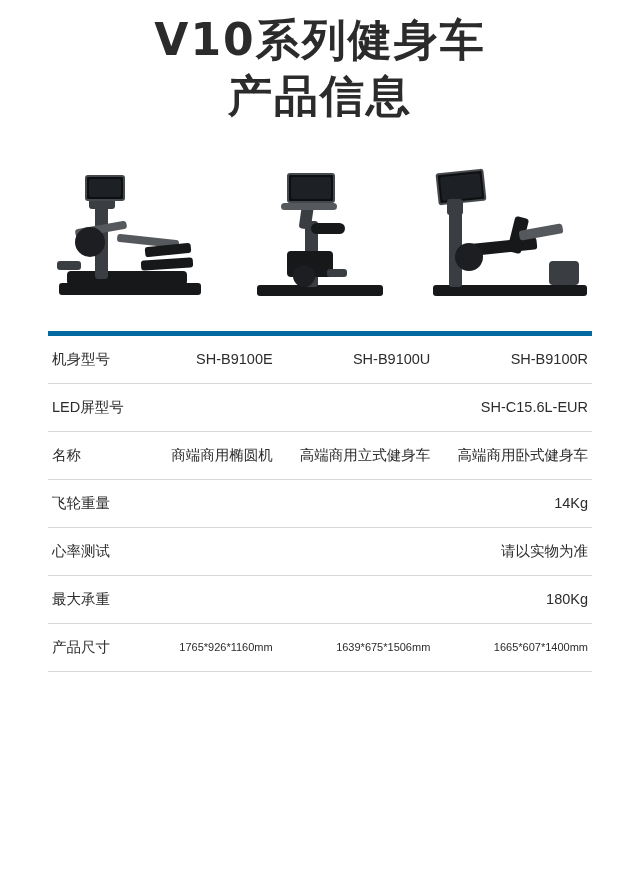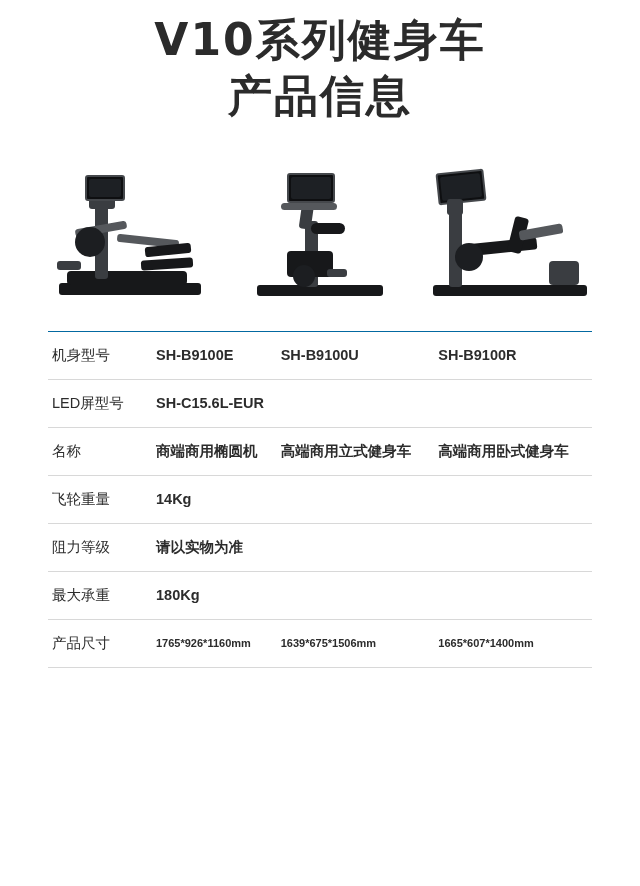--- a/index.html
+++ b/index.html
@@ -92,35 +92,34 @@
   table.specs {
     width: 100%;
     border-collapse: collapse;
     font-size: 14.5px;
     color: #2c2c2c;
   }
   table.specs tr {
     border-bottom: 1px solid #d8d8d8;
   }
   table.specs tr:first-child {
-    border-top: 1px solid #0369a1;
+    border-top: 5px solid #0369a1;
   }
   table.specs td {
     padding: 14px 4px;
     vertical-align: middle;
   }
   td.label {
     width: 96px;
     white-space: nowrap;
     text-align: left;
   }
   td.val {
-    text-align: left;
+    text-align: right;
     white-space: nowrap;
-    font-weight: bold;
   }
   .size-row td.val {
     font-size: 11px;
   }
   .note {
     padding: 12px 30px 0 0;
     text-align: right;
     font-size: 12.5px;
     color: #4a4a4a;
   }
@@ -206,21 +205,21 @@
           <td class="label">名称</td>
           <td class="val">商端商用椭圆机</td>
           <td class="val">高端商用立式健身车</td>
           <td class="val">高端商用卧式健身车</td>
         </tr>
         <tr>
           <td class="label">飞轮重量</td>
           <td class="val" colspan="3">14Kg</td>
         </tr>
         <tr>
-          <td class="label">阻力等级</td>
+          <td class="label">心率测试</td>
           <td class="val" colspan="3">请以实物为准</td>
         </tr>
         <tr>
           <td class="label">最大承重</td>
           <td class="val" colspan="3">180Kg</td>
         </tr>
         <tr class="size-row">
           <td class="label">产品尺寸</td>
           <td class="val">1765*926*1160mm</td>
           <td class="val">1639*675*1506mm</td>

